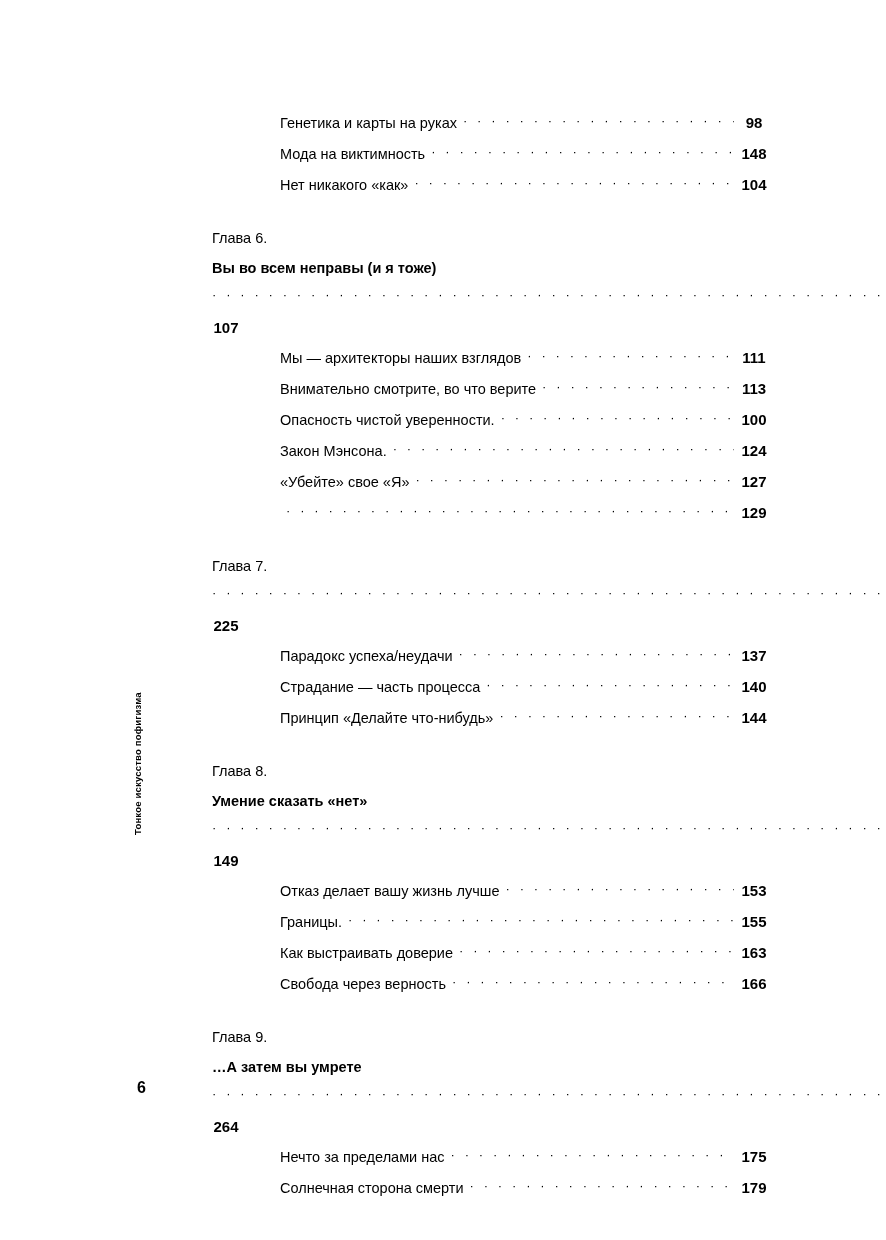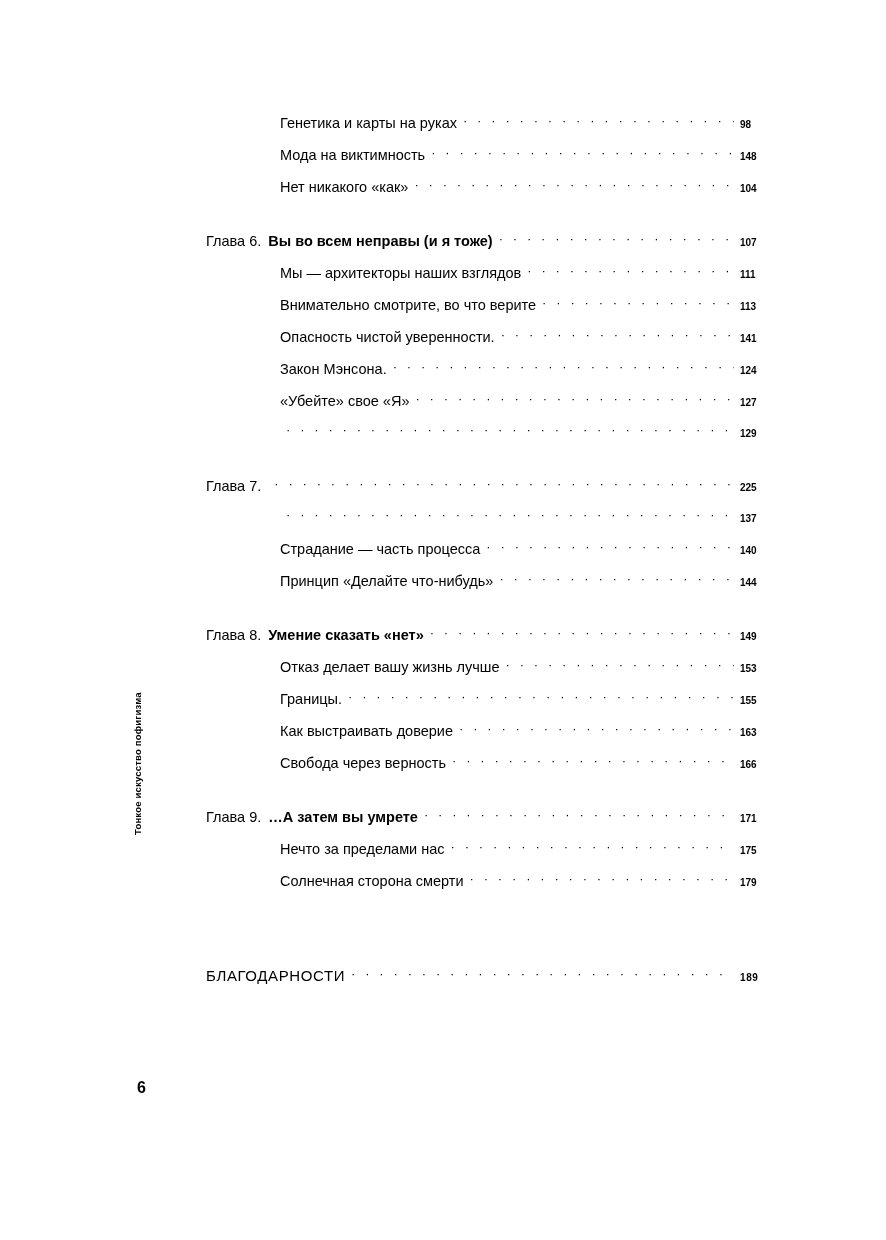--- a/index.html
+++ b/index.html
@@ -76,37 +76,38 @@
     color: #000;
     font-size: 13px;
     letter-spacing: 3.1px;
     position: relative;
     top: -3px;
   }
 
   .entry .page-num {
     flex: 0 0 auto;
     font-weight: bold;
-    font-size: 10px;
-    text-align: left;
+    font-size: 15px;
+    text-align: center;
     min-width: 28px;
   }
 
   
   .entry.sub {
     padding-left: 74px;
   }
   .entry.sub .label {
     font-weight: normal;
   }
 
   
   .entry.chapter {
     padding-left: 0;
     margin-top: 22px;
+    flex-direction: column;
   }
   .entry.chapter .chap-word {
     font-weight: normal;
     margin-right: 7px;
   }
   .entry.chapter .label {
     font-weight: bold;
   }
 
   
@@ -161,21 +162,21 @@
         <span class="page-num">111</span>
       </div>
       <div class="entry sub">
         <span class="label">Внимательно смотрите, во что верите</span>
         <span class="dots">· · · · · · · · · · · · · · · · · · · · · · · · · · · · · · · · · · · · · · · · · · · · · · · · · · · · · · · · · · · · · · · · · · · · ·</span>
         <span class="page-num">113</span>
       </div>
       <div class="entry sub">
         <span class="label">Опасность чистой уверенности.</span>
         <span class="dots">· · · · · · · · · · · · · · · · · · · · · · · · · · · · · · · · · · · · · · · · · · · · · · · · · · · · · · · · · · · · · · · · · · · · ·</span>
-        <span class="page-num">141</span>
+        <span class="page-num">100</span>
       </div>
       <div class="entry sub">
         <span class="label">Закон Мэнсона.</span>
         <span class="dots">· · · · · · · · · · · · · · · · · · · · · · · · · · · · · · · · · · · · · · · · · · · · · · · · · · · · · · · · · · · · · · · · · · · · ·</span>
         <span class="page-num">124</span>
       </div>
       <div class="entry sub">
         <span class="label">«Убейте» свое «Я»</span>
         <span class="dots">· · · · · · · · · · · · · · · · · · · · · · · · · · · · · · · · · · · · · · · · · · · · · · · · · · · · · · · · · · · · · · · · · · · · ·</span>
         <span class="page-num">127</span>
@@ -186,20 +187,21 @@
       </div>
     </div>
 
     <div class="group">
       <div class="entry chapter">
         <span class="chap-word">Глава 7.</span>
         <span class="dots">· · · · · · · · · · · · · · · · · · · · · · · · · · · · · · · · · · · · · · · · · · · · · · · · · · · · · · · · · · · · · · · · · · · · ·</span>
         <span class="page-num">225</span>
       </div>
       <div class="entry sub">
+        <span class="label">Парадокс успеха/неудачи</span>
         <span class="dots">· · · · · · · · · · · · · · · · · · · · · · · · · · · · · · · · · · · · · · · · · · · · · · · · · · · · · · · · · · · · · · · · · · · · ·</span>
         <span class="page-num">137</span>
       </div>
       <div class="entry sub">
         <span class="label">Страдание — часть процесса</span>
         <span class="dots">· · · · · · · · · · · · · · · · · · · · · · · · · · · · · · · · · · · · · · · · · · · · · · · · · · · · · · · · · · · · · · · · · · · · ·</span>
         <span class="page-num">140</span>
       </div>
       <div class="entry sub">
         <span class="label">Принцип «Делайте что-нибудь»</span>
@@ -235,21 +237,21 @@
         <span class="dots">· · · · · · · · · · · · · · · · · · · · · · · · · · · · · · · · · · · · · · · · · · · · · · · · · · · · · · · · · · · · · · · · · · · · ·</span>
         <span class="page-num">166</span>
       </div>
     </div>
 
     <div class="group">
       <div class="entry chapter">
         <span class="chap-word">Глава 9.</span>
         <span class="label">…А затем вы умрете</span>
         <span class="dots">· · · · · · · · · · · · · · · · · · · · · · · · · · · · · · · · · · · · · · · · · · · · · · · · · · · · · · · · · · · · · · · · · · · · ·</span>
-        <span class="page-num">171</span>
+        <span class="page-num">264</span>
       </div>
       <div class="entry sub">
         <span class="label">Нечто за пределами нас</span>
         <span class="dots">· · · · · · · · · · · · · · · · · · · · · · · · · · · · · · · · · · · · · · · · · · · · · · · · · · · · · · · · · · · · · · · · · · · · ·</span>
         <span class="page-num">175</span>
       </div>
       <div class="entry sub">
         <span class="label">Солнечная сторона смерти</span>
         <span class="dots">· · · · · · · · · · · · · · · · · · · · · · · · · · · · · · · · · · · · · · · · · · · · · · · · · · · · · · · · · · · · · · · · · · · · ·</span>
         <span class="page-num">179</span>

